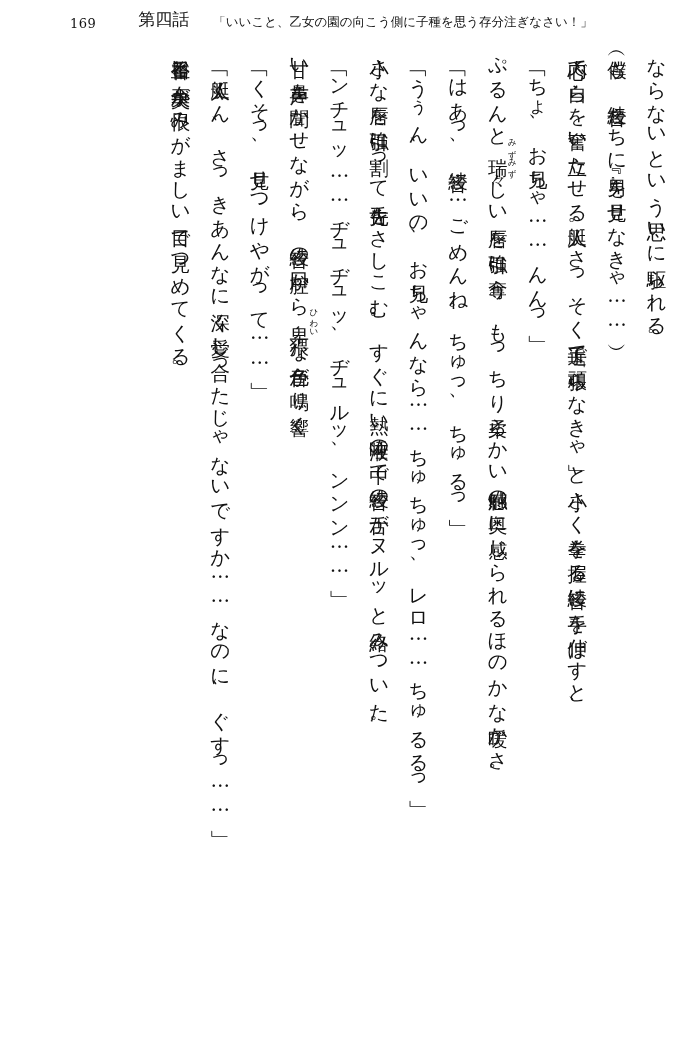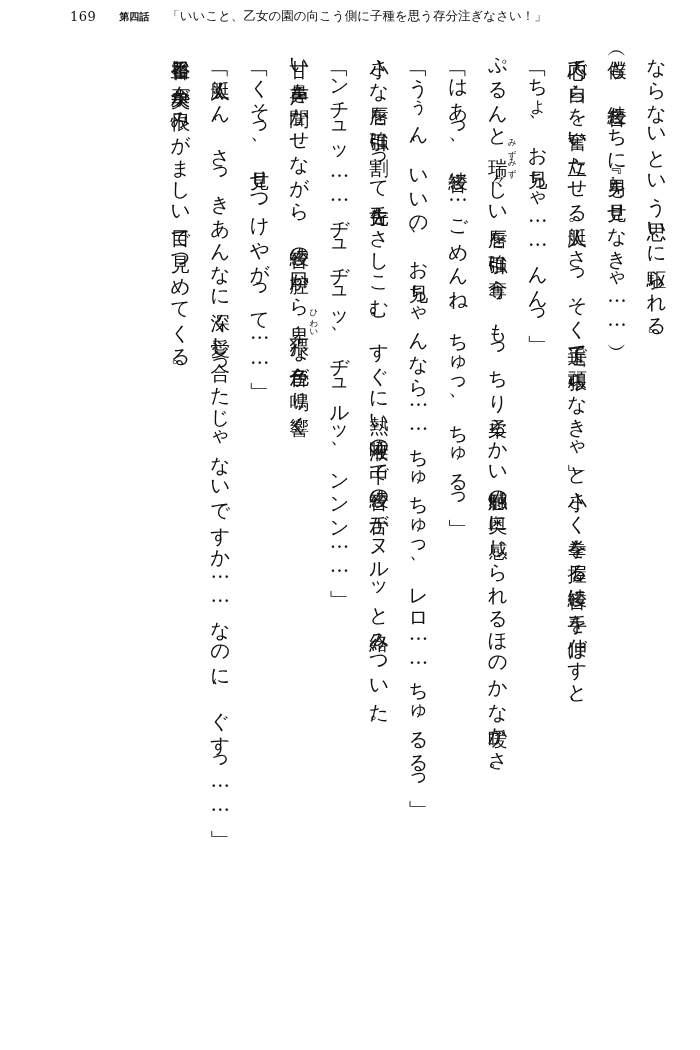--- a/index.html
+++ b/index.html
@@ -26,36 +26,35 @@
     width: 700px;
     height: 26px;
     display: flex;
     align-items: flex-start;
     justify-content: center;
     box-sizing: border-box;
     padding: 0 26px;
   }
   .header-inner {
     display: flex;
-    align-items: center;
-    gap: 18px;
+    align-items: flex-end;
+    gap: 24px;
     width: 100%;
     justify-content: flex-start;
     padding-left: 44px;
   }
   .page-number {
     font-size: 13px;
     letter-spacing: 0.5px;
     color: #111;
   }
   .chapter-label {
-    font-size: 10px;
+    font-size: 17px;
     color: #111;
-    margin-left: 5px;
-    font-weight: bold;
+    margin-left: 18px;
   }
   .running-title {
     font-size: 12.5px;
     color: #111;
   }
 
   
   .body-area {
     position: absolute;
     top: 44px;

